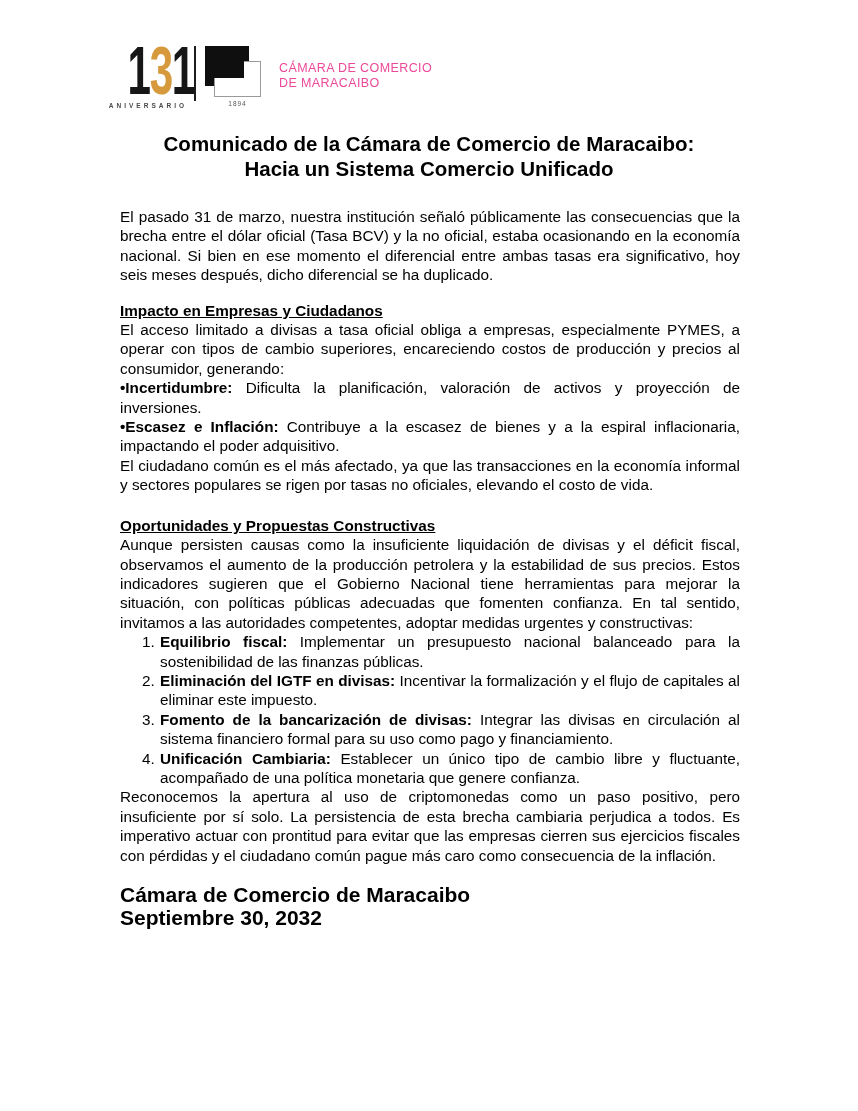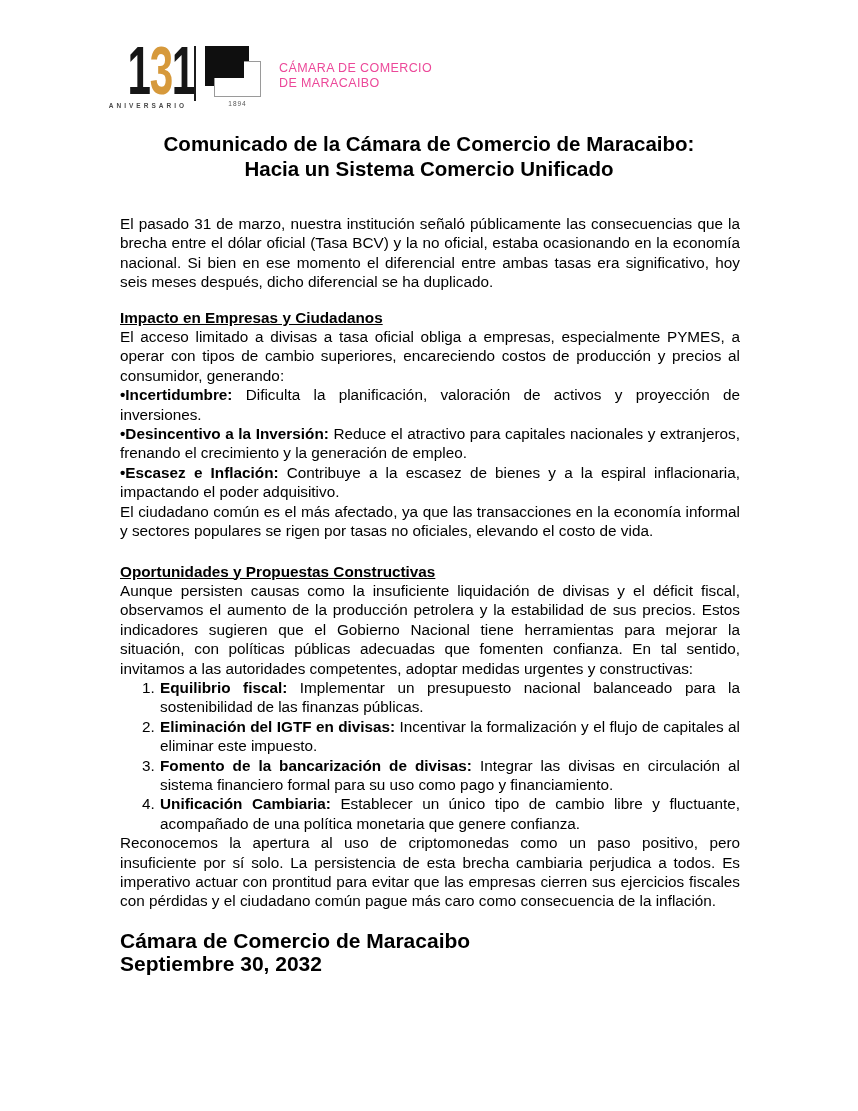--- a/index.html
+++ b/index.html
@@ -71,21 +71,21 @@
     margin: 20px 0 0 0;
     text-align: center;
     font-size: 20.5px;
     font-weight: 700;
     line-height: 25px;
     color: #000;
   }
 
   
   .content {
-    margin: 33px 118px 0 120px;
+    margin: 26px 118px 0 120px;
     font-size: 15.3px;
     line-height: 19.4px;
     text-align: justify;
   }
   .content p { margin: 0; }
   .sec-heading { font-weight: 700; margin: 0; text-align: left; text-decoration: underline; }
   .sec-heading.impact { margin-top: 16px; }
   .sec-heading.opp { margin-top: 21px; }
   .b { font-weight: 700; }
   .oli { position: relative; padding-left: 40px; }
@@ -128,21 +128,20 @@
   </h1>
 
   <main class="content">
 
     <p>El pasado 31 de marzo, nuestra institución señaló públicamente las consecuencias que la brecha entre el dólar oficial (Tasa BCV) y la no oficial, estaba ocasionando en la economía nacional. Si bien en ese momento el diferencial entre ambas tasas era significativo, hoy seis meses después, dicho diferencial se ha duplicado.</p>
 
     <p class="sec-heading impact">Impacto en Empresas y Ciudadanos</p>
     <p>El acceso limitado a divisas a tasa oficial obliga a empresas, especialmente PYMES, a operar con tipos de cambio superiores, encareciendo costos de producción y precios al consumidor, generando:</p>
 
     <p class="bullet"><span class="b">•Incertidumbre:</span> <span>Dificulta la planificación, valoración de activos y proyección de inversiones.</span></p>
-    <p class="bullet"><span class="b">•Desincentivo a la Inversión:</span> <span>Reduce el atractivo para capitales nacionales y extranjeros, frenando el crecimiento y la generación de empleo.</span></p>
     <p class="bullet"><span class="b">•Escasez e Inflación:</span> <span>Contribuye a la escasez de bienes y a la espiral inflacionaria, impactando el poder adquisitivo.</span></p>
 
     <p>El ciudadano común es el más afectado, ya que las transacciones en la economía informal y sectores populares se rigen por tasas no oficiales, elevando el costo de vida.</p>
 
     <p class="sec-heading opp">Oportunidades y Propuestas Constructivas</p>
     <p>Aunque persisten causas como la insuficiente liquidación de divisas y el déficit fiscal, observamos el aumento de la producción petrolera y la estabilidad de sus precios. Estos indicadores sugieren que el Gobierno Nacional tiene herramientas para mejorar la situación, con políticas públicas adecuadas que fomenten confianza. En tal sentido, invitamos a las autoridades competentes, adoptar medidas urgentes y constructivas:</p>
 
     <div class="oli"><span class="num">1.</span><span class="b">Equilibrio fiscal:</span> <span>Implementar un presupuesto nacional balanceado para la sostenibilidad de las finanzas públicas.</span></div>
     <div class="oli"><span class="num">2.</span><span class="b">Eliminación del IGTF en divisas:</span> <span>Incentivar la formalización y el flujo de capitales al eliminar este impuesto.</span></div>
     <div class="oli"><span class="num">3.</span><span class="b">Fomento de la bancarización de divisas:</span> <span>Integrar las divisas en circulación al sistema financiero formal para su uso como pago y financiamiento.</span></div>

